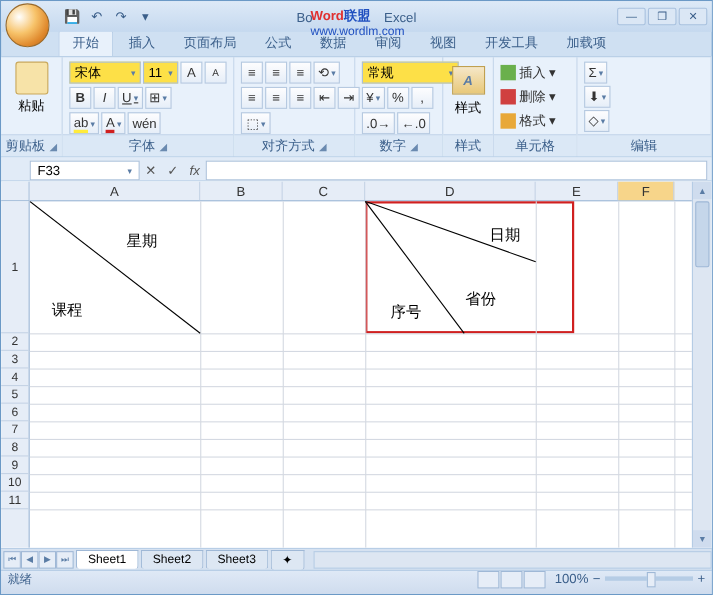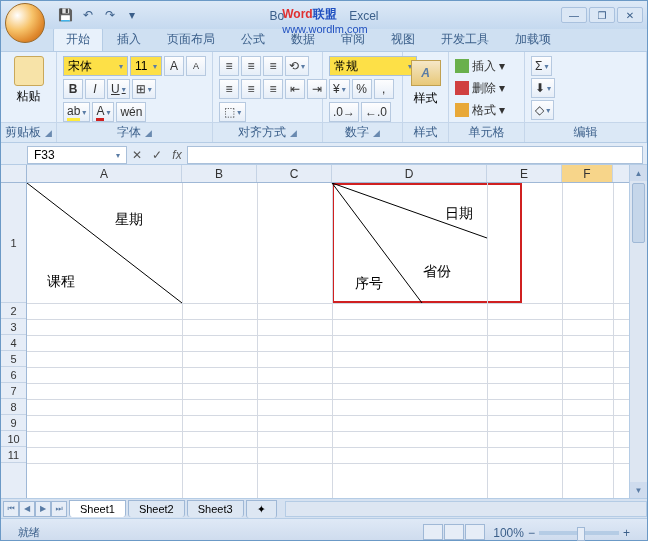--- a/index.html
+++ b/index.html
@@ -59,21 +59,21 @@
 .redbox{position:absolute;border:2px solid #d02020}
 .vsb{position:absolute;right:0;top:0;bottom:0;width:18px;background:#dde6f2;border-left:1px solid #b5cce5}
 .vsb .thumb{position:absolute;left:2px;right:2px;top:18px;height:60px;background:#c5d6ea;border:1px solid #9fb8d6;border-radius:2px}
 .vsb .arr{position:absolute;left:0;right:0;height:16px;background:#cfdcee;display:flex;align-items:center;justify-content:center;font-size:8px;color:#5a7ca5}
 .sheet-tabs{height:20px;background:#d6e2f1;display:flex;align-items:center;border-top:1px solid #b5cce5}
 .nav-btns{display:flex;margin-left:2px}
 .nav-btns span{width:16px;height:16px;border:1px solid #9fb8d6;background:#e6edf7;display:flex;align-items:center;justify-content:center;font-size:8px;color:#5a7ca5}
 .stab{padding:2px 10px;background:#fff;border:1px solid #9fb8d6;border-bottom:none;margin-left:2px;border-radius:0 0 3px 3px;font-size:11px}
 .stab.inactive{background:#dde7f3}
 .hsb{flex:1;height:16px;background:#dde6f2;margin-left:8px;position:relative;border:1px solid #b5cce5}
-.statusbar{height:22px;background:linear-gradient(#dfe9f6,#cfdcee);display:flex;align-items:flex-end;padding:0 17px;border-top:1px solid #b5cce5}
+.statusbar{height:22px;background:linear-gradient(#dfe9f6,#cfdcee);display:flex;align-items:flex-start;padding:0 6px;border-top:1px solid #b5cce5}
 .status-text{color:#3b5f8a;font-size:11px}
 .view-btns{margin-left:auto;display:flex;gap:1px}
 .view-btns span{width:20px;height:16px;border:1px solid #9fb8d6;background:#e6edf7}
 .zoom{display:flex;align-items:center;gap:4px;margin-left:8px;color:#3b5f8a;font-size:11px}
 .zoom .slider{width:80px;height:4px;background:#b5cce5;position:relative}
 .zoom .slider::after{content:"";position:absolute;left:38px;top:-4px;width:6px;height:12px;background:#e6edf7;border:1px solid #9fb8d6}
 </style>
 </head>
 <body>
 

